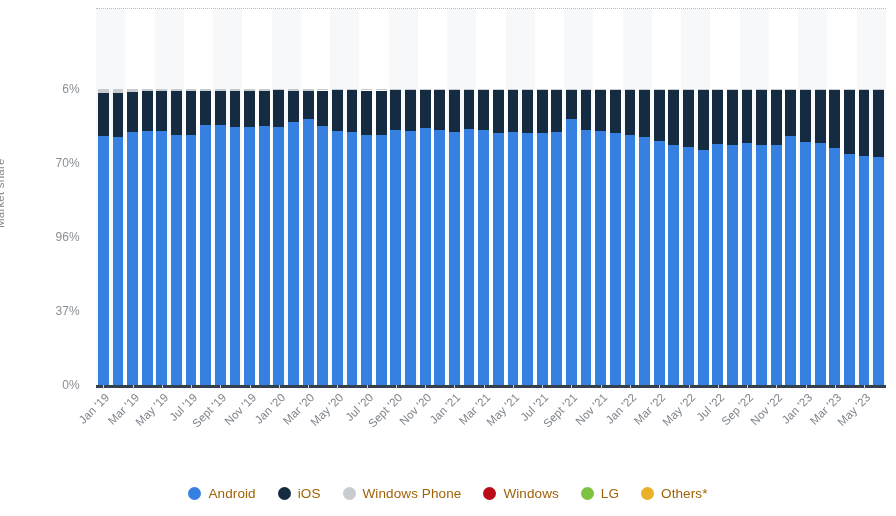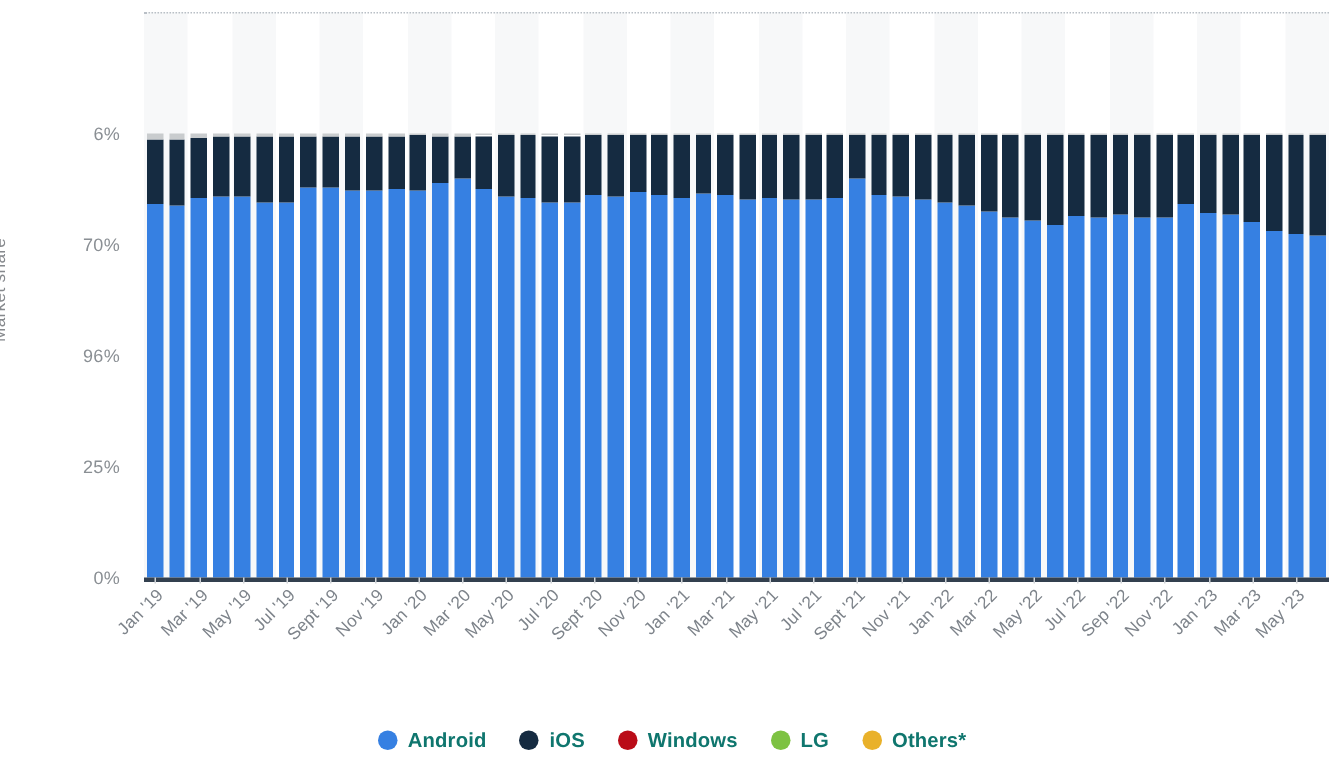--- a/index.html
+++ b/index.html
@@ -70,21 +70,21 @@
     position:absolute;left:0;right:0;top:486px;
     display:flex;justify-content:center;align-items:center;
     gap:0px;
   }
   .legend-item{display:flex;align-items:center;margin:0 11px;}
   .legend-dot{
     width:13px;height:13px;border-radius:50%;
     margin-right:7px;display:inline-block;
   }
   .legend-text{
-    font-size:13.5px;font-weight:bold;color:#0f766e;
+    font-size:13.5px;font-weight:normal;color:#a16207;
     letter-spacing:.1px;
   }
 </style>
 </head>
 <body>
 
 <div id="chart-root">
 
   <div class="plot-area">
     <div class="band-layer" id="band-layer">
@@ -375,21 +375,21 @@
           <div class="seg" style="background: rgb(201, 204, 206); bottom: 294.816px; height: 1.184px;"></div>
         </div>
       </div>
   </div>
 
   <div class="top-dotted"></div>
   <div class="axis-baseline"></div>
 
   <div class="ytick-wrap" id="ytick-wrap">
       <div class="ytick-label" style="top: 385px;">0%</div>
-      <div class="ytick-label" style="top: 311px;">25%</div>
+      <div class="ytick-label" style="top: 311px;">37%</div>
       <div class="ytick-label" style="top: 237px;">96%</div>
       <div class="ytick-label" style="top: 163px;">70%</div>
       <div class="ytick-label" style="top: 89px;">6%</div>
     </div>
   <div class="y-axis-title">Market share</div>
 
   <div id="xlabel-wrap">
       <div class="xlabel" style="left: 103.315px;"><span class="xlabel-inner">Jan '19</span></div>
       <div class="xtick" style="left: 103.315px;"></div>
       <div class="xlabel" style="left: 132.574px;"><span class="xlabel-inner">Mar '19</span></div>
@@ -449,20 +449,24 @@
   <div class="legend" id="legend">
       <div class="legend-item">
         <span class="legend-dot" style="background: rgb(54, 128, 226);"></span>
         <span class="legend-text">Android</span>
       </div>
       <div class="legend-item">
         <span class="legend-dot" style="background: rgb(21, 43, 65);"></span>
         <span class="legend-text">iOS</span>
       </div>
       <div class="legend-item">
+        <span class="legend-dot" style="background: rgb(201, 204, 206);"></span>
+        <span class="legend-text">Windows Phone</span>
+      </div>
+      <div class="legend-item">
         <span class="legend-dot" style="background: rgb(186, 12, 24);"></span>
         <span class="legend-text">Windows</span>
       </div>
       <div class="legend-item">
         <span class="legend-dot" style="background: rgb(125, 194, 66);"></span>
         <span class="legend-text">LG</span>
       </div>
       <div class="legend-item">
         <span class="legend-dot" style="background: rgb(233, 177, 42);"></span>
         <span class="legend-text">Others*</span>

